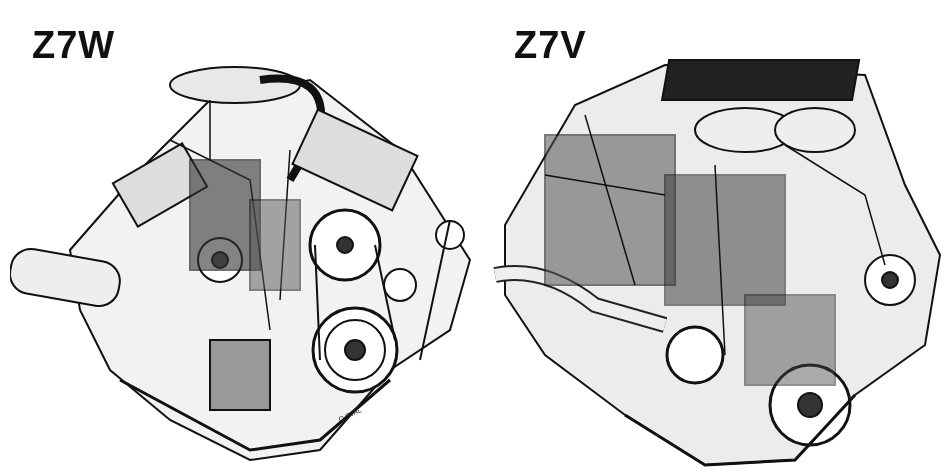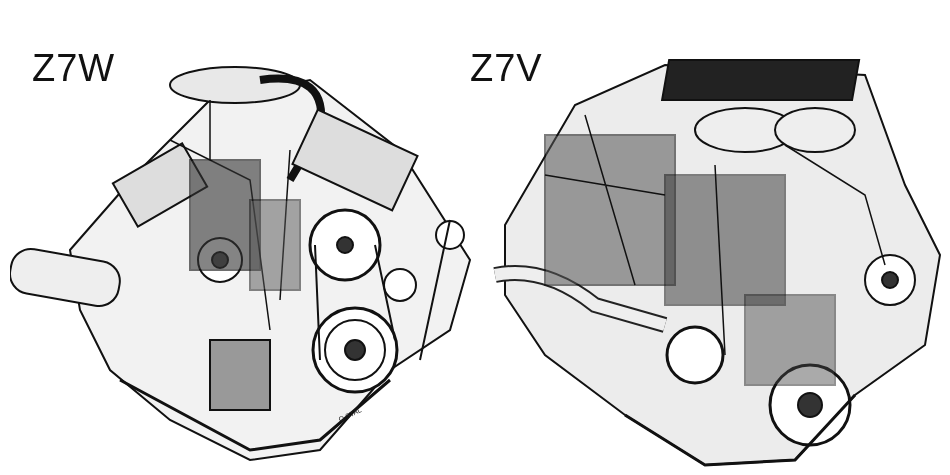--- a/index.html
+++ b/index.html
@@ -1,24 +1,24 @@
 <!DOCTYPE html>
 <html><head>
 <meta charset="utf-8">
 <style>
   html, body { margin:0; padding:0; background:#ffffff; }
   body { width:950px; height:475px; position:relative; overflow:hidden; font-family:"Liberation Sans", sans-serif; }
-  .label { position:absolute; font-weight:normal; font-size:38px; color:#111; letter-spacing:1px;margin-top:23px; }
+  .label { position:absolute; font-weight:bold; font-size:38px; color:#111; letter-spacing:1px; }
   .engine { position:absolute; }
 </style>
 </head>
 <body>
 
 <div class="label" style="left:32px;top:24px;">Z7W</div>
-<div class="label" style="left:470px;top:24px;">Z7V</div>
+<div class="label" style="left:514px;top:24px;">Z7V</div>
 
 <svg class="engine" style="left:10px;top:40px;" width="470" height="430" viewBox="0 0 470 430">
   <g fill="none" stroke="#111" stroke-width="2">
 
     <path d="M60 210 L130 130 L200 60 L300 40 L390 110 L460 220 L440 290 L380 330 L310 410 L240 420 L160 380 L100 330 L70 270 Z" fill="#f2f2f2"></path>
 
     <ellipse cx="225" cy="45" rx="65" ry="18" fill="#e8e8e8"></ellipse>
     <path d="M250 40 Q320 30 310 90 L280 140" stroke-width="8"></path>
 
     <rect x="290" y="90" width="110" height="60" transform="rotate(25 345 120)" fill="#ddd"></rect>

